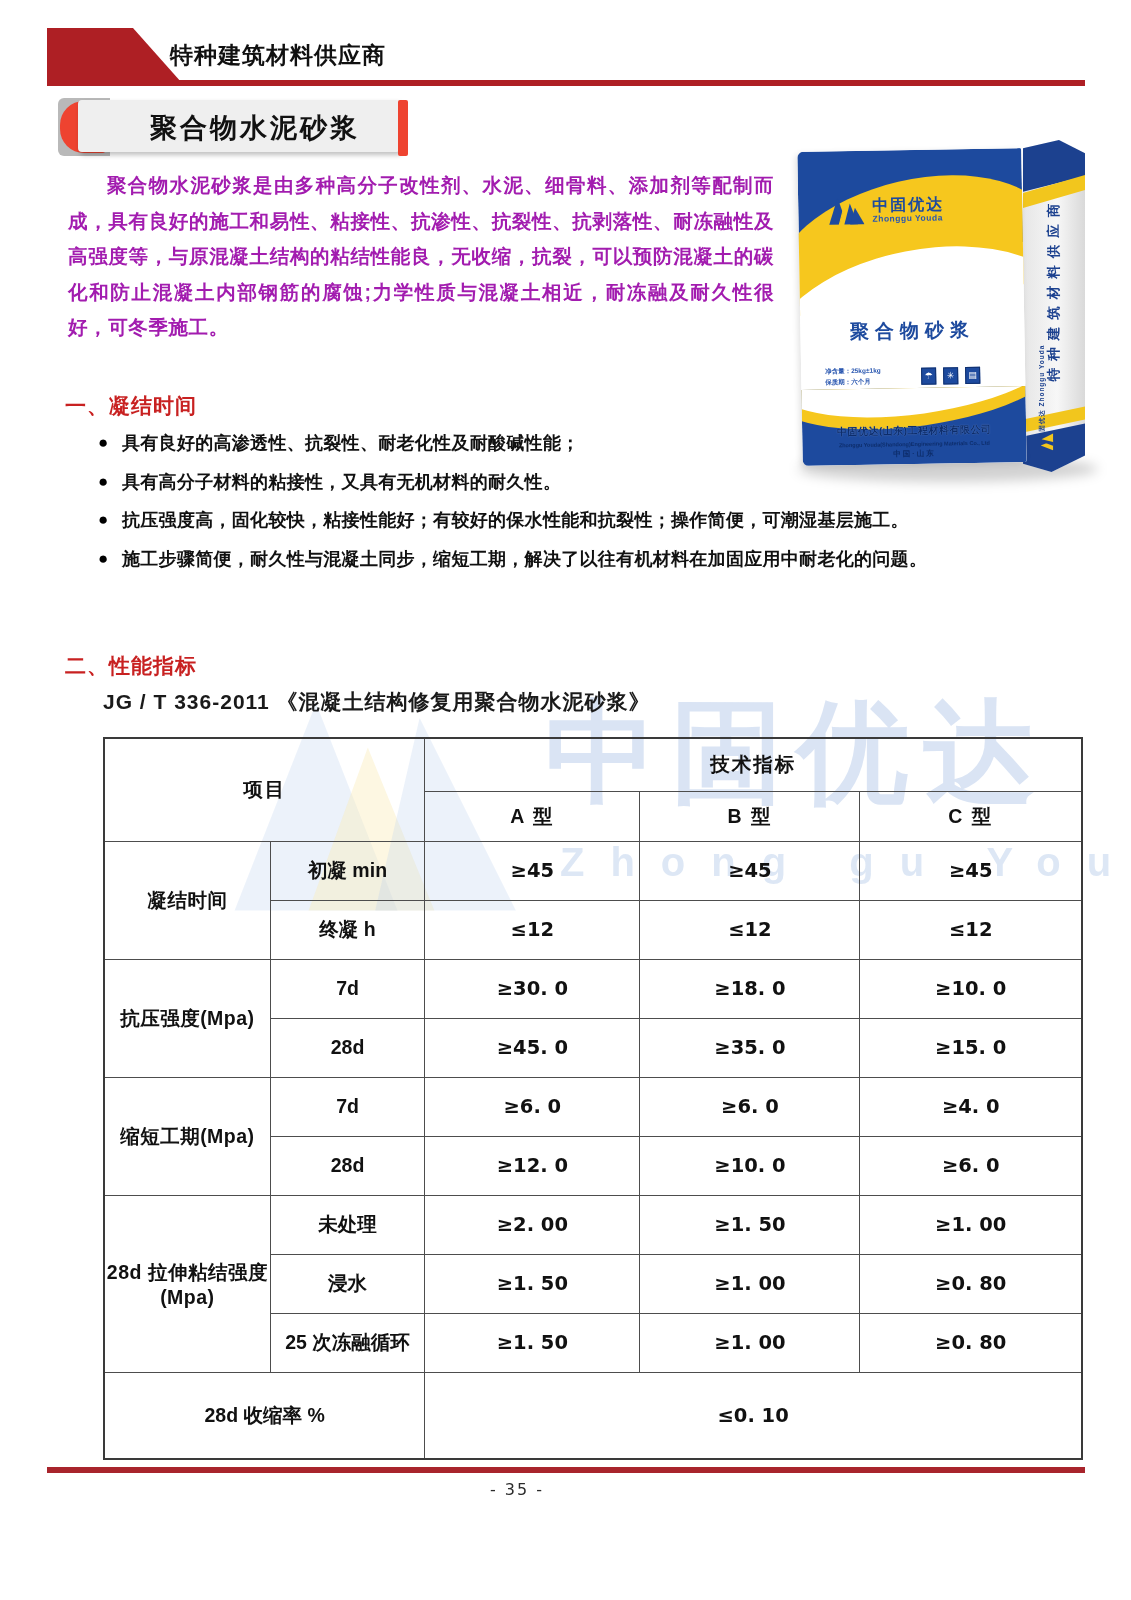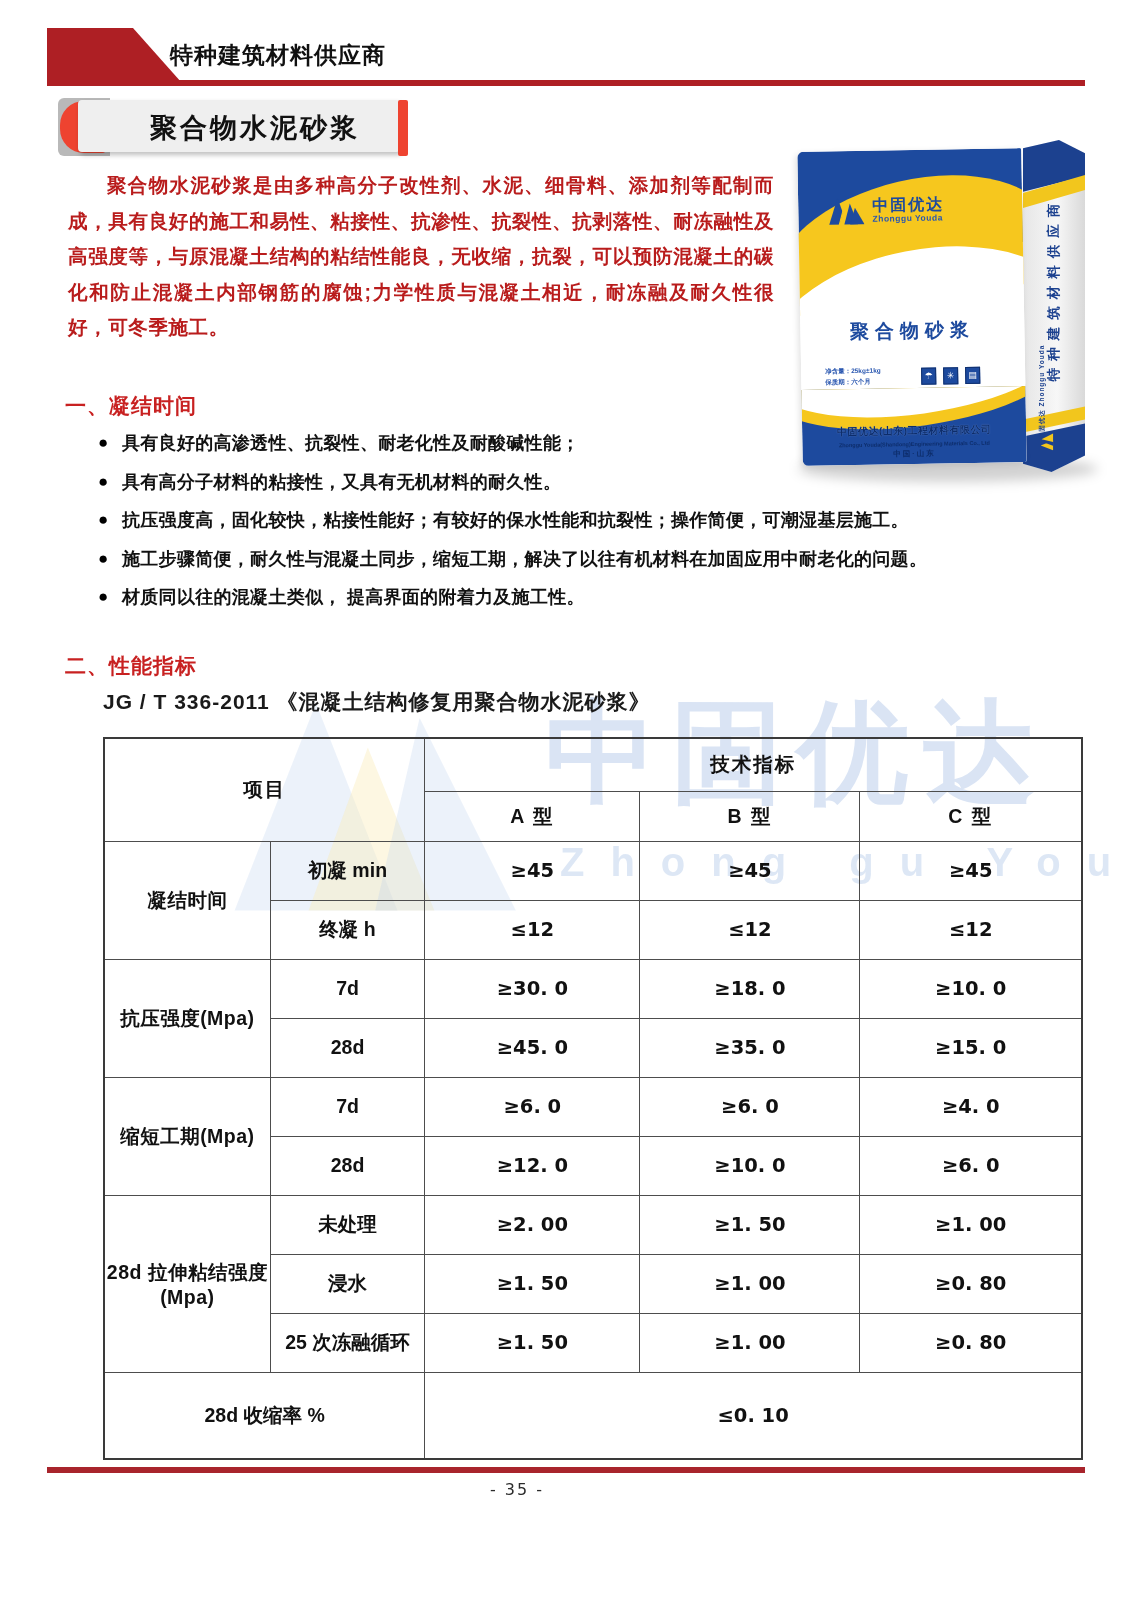--- a/index.html
+++ b/index.html
@@ -16,21 +16,21 @@
   
   .title-pill { position:absolute; left:78px; top:100px; width:322px; height:52px; background:#efefef;
     border-radius:4px; box-shadow:2px 3px 5px rgba(0,0,0,.25); }
   .title-left-gray { position:absolute; left:58px; top:98px; width:52px; height:58px; background:#b9b9b9; border-radius:6px 0 0 6px; }
   .title-left-red { position:absolute; left:60px; top:101px; width:46px; height:52px; background:#ee4330; border-radius:24px 4px 4px 24px; }
   .title-right-bar { position:absolute; left:398px; top:100px; width:10px; height:56px; background:#ee4330; border-radius:2px; }
   .page-title { position:absolute; left:150px; top:110px; font-size:27px; font-weight:900; color:#111; letter-spacing:3px; }
 
   
   .intro { position:absolute; left:68px; top:168px; width:706px; font-size:19.5px; line-height:35.5px;
-    color:#b91c1c; font-weight:600; text-indent:2em; letter-spacing:.6px; text-align:justify; }
+    color:#a21caf; font-weight:600; text-indent:2em; letter-spacing:.6px; text-align:justify; }
 
   
   .watermark { position:absolute; left:0; top:0; width:100%; height:100%; z-index:1; pointer-events:none; }
   .wm-tri { position:absolute; left:205px; top:672px; width:370px; height:240px; opacity:.5; }
   .wm-cn { position:absolute; left:545px; top:678px; font-size:112px; font-weight:900; letter-spacing:14px;
     color:rgba(86,134,206,.22); white-space:nowrap; }
   .wm-py { position:absolute; left:560px; top:840px; font-size:40px; font-weight:700; letter-spacing:26px;
     color:rgba(86,134,206,.20); white-space:nowrap; }
 
   
@@ -183,21 +183,20 @@
       </div>
     </div>
   </div>
 
   <div class="sec-heading sec1-heading">一、凝结时间</div>
   <ul class="features">
     <li>具有良好的高渗透性、抗裂性、耐老化性及耐酸碱性能；</li>
     <li>具有高分子材料的粘接性，又具有无机材料的耐久性。</li>
     <li>抗压强度高，固化较快，粘接性能好；有较好的保水性能和抗裂性；操作简便，可潮湿基层施工。</li>
     <li>施工步骤简便，耐久性与混凝土同步，缩短工期，解决了以往有机材料在加固应用中耐老化的问题。</li>
-    <li>材质同以往的混凝土类似， 提高界面的附着力及施工性。</li>
   </ul>
 
   <div class="sec-heading sec2-heading">二、性能指标</div>
   <div class="table-title">JG / T 336-2011 《混凝土结构修复用聚合物水泥砂浆》</div>
 
   <table class="perf">
     <colgroup>
       <col style="width:17%">
         <col style="width:15.8%">
         <col style="width:22%">

